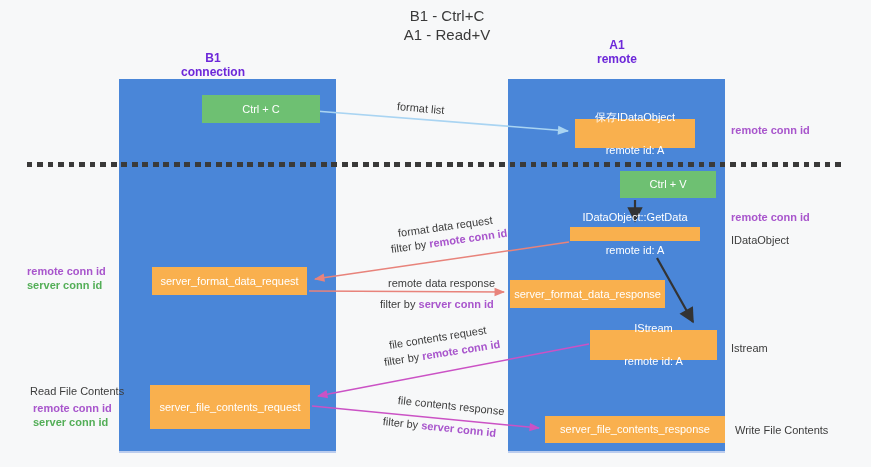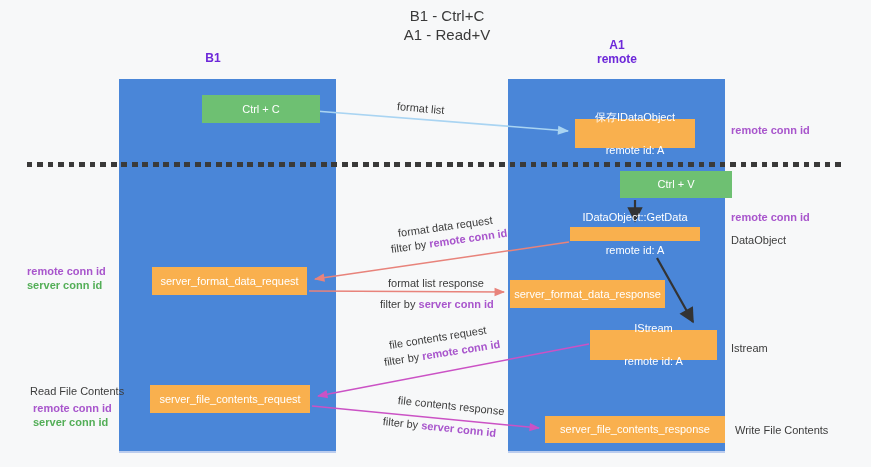--- a/index.html
+++ b/index.html
@@ -42,20 +42,21 @@
 
 <div class="canvas">
 
   <div class="abs title">
     <div>B1 - Ctrl+C</div>
     <div>A1 - Read+V</div>
   </div>
 
   <div class="abs col-header" style="left:153px; top:51px;">
     <div>B1</div>
+    <div>connection</div>
   </div>
   <div class="abs col-header" style="left:557px; top:38px;">
     <div>A1</div>
     <div>remote</div>
   </div>
 
   <div class="abs lifeline" style="left:119px;"></div>
   <div class="abs lifeline" style="left:508px;"></div>
 
   <div class="abs dashline"></div>
@@ -86,21 +87,21 @@
 
   <div class="abs node green" style="left:157px; top:95px; width:118px; height:28px;">
     <div>Ctrl + C</div>
   </div>
 
   <div class="abs node orange" style="left:575px; top:119px; width:120px; height:29px;">
     <div>保存IDataObject</div>
     <div>remote id: A</div>
   </div>
 
-  <div class="abs node green" style="left:575px; top:171px; width:112px; height:27px;">
+  <div class="abs node green" style="left:575px; top:171px; width:96px; height:27px;">
     <div>Ctrl + V</div>
   </div>
 
   <div class="abs node orange" style="left:570px; top:227px; width:130px; height:14px;">
     <div>IDataObject::GetData</div>
     <div>remote id: A</div>
   </div>
 
   <div class="abs node orange" style="left:510px; top:280px; width:155px; height:28px;">
     <div>server_format_data_response</div>
@@ -108,36 +109,36 @@
 
   <div class="abs node orange" style="left:152px; top:267px; width:155px; height:28px;">
     <div>server_format_data_request</div>
   </div>
 
   <div class="abs node orange" style="left:590px; top:330px; width:127px; height:30px;">
     <div>IStream</div>
     <div>remote id: A</div>
   </div>
 
-  <div class="abs node orange" style="left:150px; top:385px; width:160px; height:28px;">
+  <div class="abs node orange" style="left:150px; top:385px; width:160px; height:44px;">
     <div>server_file_contents_request</div>
   </div>
 
   <div class="abs node orange" style="left:545px; top:416px; width:180px; height:27px;">
     <div>server_file_contents_response</div>
   </div>
 
   <div class="abs msg" style="left:397px; top:100px; transform:rotate(5deg);">format list</div>
 
   <div class="abs msg" style="left:398px; top:227px; transform:rotate(-8deg);">format data request</div>
   <div class="abs msg" style="left:391px; top:243px; transform:rotate(-8deg);">
     <span>filter by </span><span class="hl-purple">remote conn id</span>
   </div>
 
-  <div class="abs msg" style="left:388px; top:277px;">format list response</div>
+  <div class="abs msg" style="left:388px; top:277px;">remote data response</div>
   <div class="abs msg" style="left:380px; top:298px;">
     <span>filter by </span><span class="hl-purple">server conn id</span>
   </div>
 
   <div class="abs msg" style="left:389px; top:339px; transform:rotate(-9deg);">file contents request</div>
   <div class="abs msg" style="left:384px; top:356px; transform:rotate(-9deg);">
     <span>filter by </span><span class="hl-purple">remote conn id</span>
   </div>
 
   <div class="abs msg" style="left:398px; top:394px; transform:rotate(6deg);">file contents response</div>
@@ -146,17 +147,17 @@
   </div>
 
   <div class="abs side hl-purple" style="left:27px; top:265px;">remote conn id</div>
   <div class="abs side hl-green" style="left:27px; top:279px;">server conn id</div>
   <div class="abs side" style="left:30px; top:385px;">Read File Contents</div>
   <div class="abs side hl-purple" style="left:33px; top:402px;">remote conn id</div>
   <div class="abs side hl-green" style="left:33px; top:416px;">server conn id</div>
 
   <div class="abs side hl-purple" style="left:731px; top:124px;">remote conn id</div>
   <div class="abs side hl-purple" style="left:731px; top:211px;">remote conn id</div>
-  <div class="abs side" style="left:731px; top:234px;">DataObject</div>
+  <div class="abs side" style="left:731px; top:234px;">IDataObject</div>
   <div class="abs side" style="left:731px; top:342px;">Istream</div>
   <div class="abs side" style="left:735px; top:424px;">Write File Contents</div>
 
 </div>
 
 </body></html>

